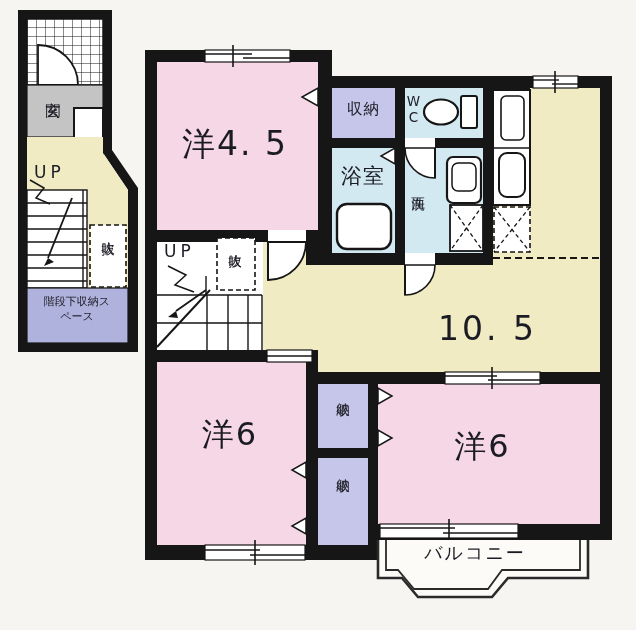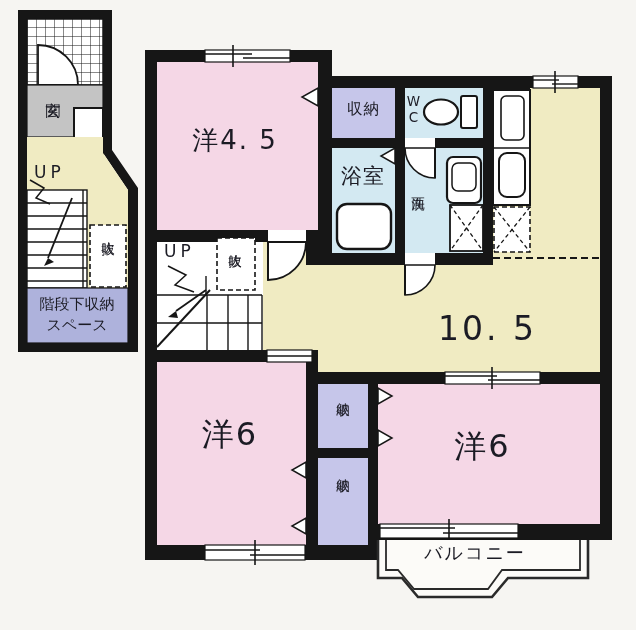--- a/index.html
+++ b/index.html
@@ -169,23 +169,23 @@
     <g fill="none" stroke="#2a2a2a">
       <path d="M378,540 V578 H402 L418,597 H492 L508,578 H588 V540" fill="#fcfbf8" stroke-width="2.6"></path>
       <path d="M386,540 V570 H398 L414,589 H488 L502,570 H580 V540" stroke-width="1.8"></path>
     </g>
   </g>
 </svg>
 
 <div class="lbl vert" style="left:45px;top:90px;font-size:15px;letter-spacing:2px;">玄関</div>
 <div class="lbl" style="left:34px;top:164px;font-size:17px;letter-spacing:4px;">UP</div>
 <div class="lbl vert" style="left:101px;top:231px;font-size:13.5px;letter-spacing:1px;">吹抜</div>
-<div class="lbl center" style="left:39px;top:294px;width:76px;font-size:15px;line-height:1.4;">階段下収納スペース</div>
+<div class="lbl center" style="left:39px;top:294px;width:76px;font-size:11px;line-height:1.4;">階段下収納スペース</div>
 
-<div class="lbl center" style="left:150px;top:127px;width:170px;font-size:26px;letter-spacing:2px;">洋4. 5</div>
+<div class="lbl center" style="left:150px;top:127px;width:170px;font-size:33px;letter-spacing:2px;">洋4. 5</div>
 <div class="lbl center" style="left:325px;top:102px;width:77px;font-size:15.5px;letter-spacing:1px;">収納</div>
 <div class="lbl vert" style="left:406px;top:93px;font-size:13.5px;">WC</div>
 <div class="lbl center" style="left:322px;top:166px;width:82px;font-size:21px;letter-spacing:1px;">浴室</div>
 <div class="lbl vert" style="left:411px;top:186px;font-size:13.5px;letter-spacing:1px;">洗面</div>
 <div class="lbl" style="left:164px;top:243px;font-size:17px;letter-spacing:4px;">UP</div>
 <div class="lbl vert" style="left:228px;top:244px;font-size:13.5px;">吹抜</div>
 <div class="lbl center" style="left:390px;top:312px;width:195px;font-size:33px;letter-spacing:3px;">10. 5</div>
 <div class="lbl center" style="left:150px;top:418px;width:160px;font-size:32px;letter-spacing:2px;">洋6</div>
 <div class="lbl vert" style="left:336px;top:392px;font-size:13.5px;">収納</div>
 <div class="lbl vert" style="left:336px;top:468px;font-size:13.5px;">収納</div>

